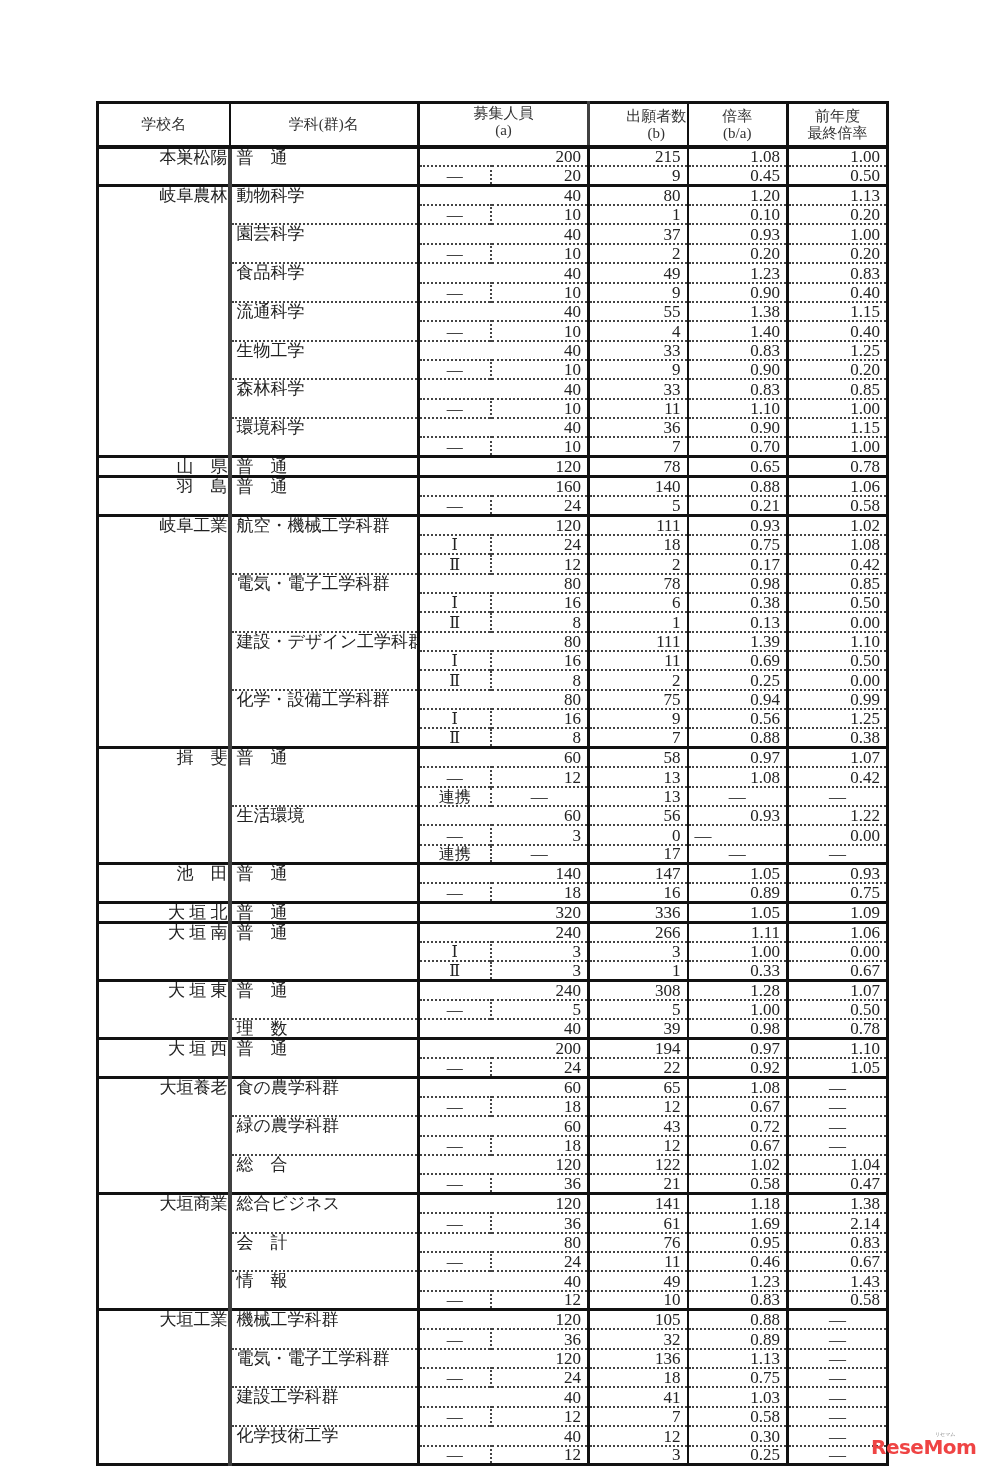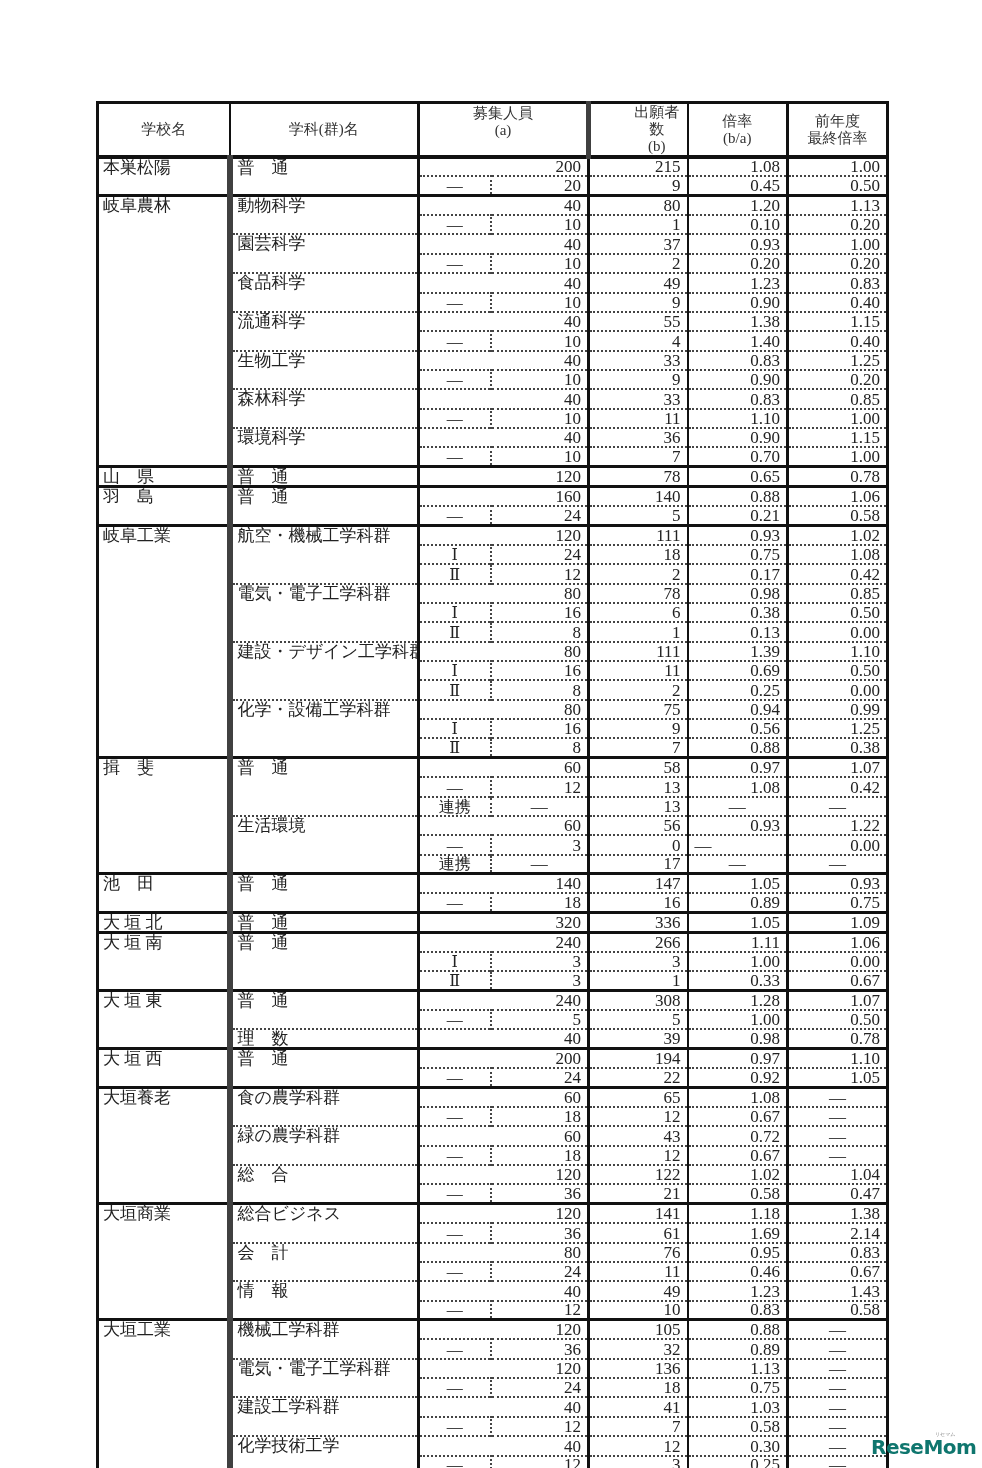--- a/index.html
+++ b/index.html
@@ -13,41 +13,41 @@
   col.c-cap { width: 98px; }
   col.c-b { width: 99px; }
   col.c-ratio { width: 100px; }
   col.c-prev { width: 100px; }
   thead th { height: 40px; font-weight: normal; font-size: 15px; line-height: 17px;
              color: #333; text-align: center; vertical-align: middle; padding: 0;
              border-top: 1px solid #111; border-bottom: 4px solid #111; }
   thead th .ln { display: block; }
   th.h-school { border-right: 2px solid #111; }
   th.h-dept { border-right: 3px solid #111; }
-  th.h-cap { border-right: 5px solid #404040; vertical-align: top; padding-top: 1px; }
+  th.h-cap { border-right: 3px solid #404040; vertical-align: top; padding-top: 1px; }
   th.h-b { border-right: 2px solid #111; padding-left: 36px; }
   th.h-ratio { border-right: 3px solid #111; }
   tbody tr { height: 19.37px; }
   tbody td { padding: 0; font-size: 17px; line-height: 16px; white-space: nowrap;
              overflow: hidden; vertical-align: bottom; }
-  td.school { border-right: 6px solid #404040; vertical-align: top; padding-left: 4px; padding-top: 1px; }
+  td.school { border-right: 4px solid #404040; vertical-align: top; padding-left: 4px; padding-top: 1px; text-align: right; }
   td.dept { border-right: 3px solid #111; vertical-align: top; padding-left: 5px; padding-top: 1px; }
   td.sub { border-right: 2px dotted #444; text-align: center; font-size: 16px; }
   td.cap { border-right: 3px solid #111; text-align: right; padding-right: 6px; }
   td.b { border-right: 2px solid #111; text-align: right; padding-right: 6px; }
   td.ratio { border-right: 3px solid #111; text-align: right; padding-right: 6px; }
   td.prev { text-align: right; padding-right: 6px; }
   td.dash { text-align: center; padding-right: 0; }
   td.dash-left { text-align: left; padding-left: 6px; padding-right: 0; }
   tr.school-start td { border-top: 3px solid #111; }
   tr.dept-start td { border-top: 2px dotted #444; }
   tr.sub-row td { border-top: 2px dotted #444; }
   #watermark { position: absolute; left: 871px; top: 1431px; width: 100px; height: 28px; }
   #watermark .wm-main { position: absolute; left: 0; top: 4px; font-family: "DejaVu Sans", sans-serif;
-                        font-weight: bold; font-size: 20px; letter-spacing: -0.5px; color: #0f766e; }
+                        font-weight: bold; font-size: 20px; letter-spacing: -0.5px; color: #ef4444; }
   #watermark .wm-sub { position: absolute; left: 64px; top: 0px; font-family: "DejaVu Sans", sans-serif;
                        font-size: 5px; color: #888; }
 </style>
 </head>
 <body>
 
 <div id="sheet">
   <table>
     <colgroup>
       <col class="c-school">

